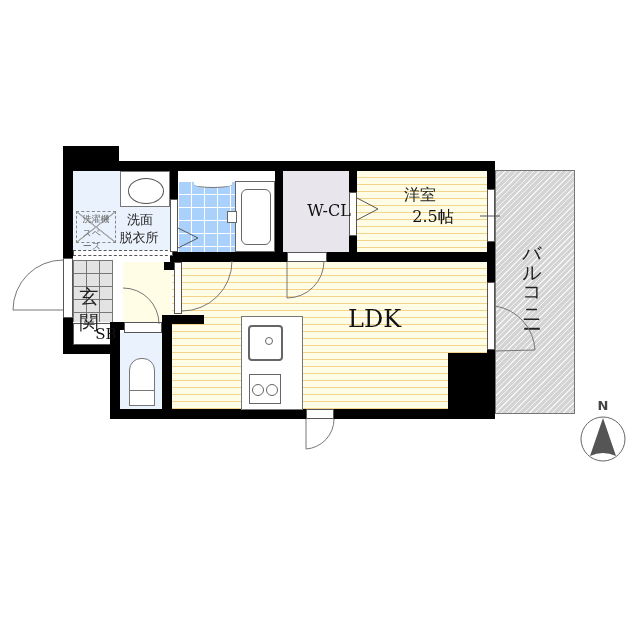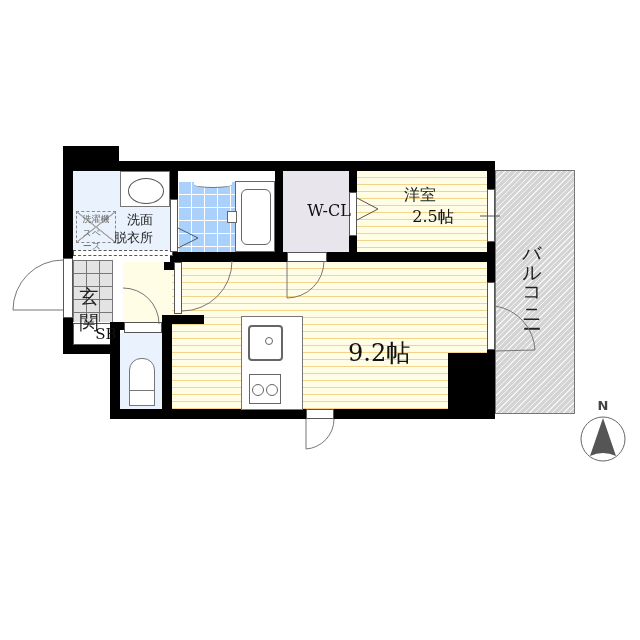--- a/index.html
+++ b/index.html
@@ -101,39 +101,39 @@
     </g>
   </svg>
 
   <div class="fixture" style="left:120px;top:171px;width:50px;height:36px;"></div>
   <div class="abs" style="left:128px;top:178px;width:34px;height:24px;border:1px solid #555;border-radius:50%;background:#fff;"></div>
 
   <div class="abs" style="left:76px;top:211px;width:40px;height:32px;border:1px dashed #888;box-sizing:border-box;background:linear-gradient(to top right, transparent 48%, #aaa 49%, #aaa 51%, transparent 52%), linear-gradient(to bottom right, transparent 48%, #aaa 49%, #aaa 51%, transparent 52%);"></div>
   <div class="abs jp" style="left:76px;top:213px;width:40px;text-align:center;font-size:9px;color:#666;">洗濯機</div>
   <div class="abs jp" style="left:76px;top:227px;width:25px;text-align:right;font-size:9px;color:#666;">スペース</div>
   <div class="abs jp" style="left:120px;top:211px;width:40px;font-size:13px;text-align:center;">洗面</div>
-  <div class="abs jp" style="left:114px;top:229px;width:50px;font-size:13px;text-align:left;">脱衣所</div>
+  <div class="abs jp" style="left:114px;top:229px;width:50px;font-size:13px;text-align:center;">脱衣所</div>
 
   <div class="abs" style="left:241px;top:189px;width:28px;height:54px;border:1px solid #666;border-radius:6px;background:#fff;"></div>
   <div class="abs" style="left:227px;top:211px;width:8px;height:10px;border:1px solid #666;background:#fff;"></div>
   <div class="abs" style="left:194px;top:181px;width:38px;height:6px;border-bottom:1px solid #777;border-radius:0 0 50% 50%;background:#fff;"></div>
 
   <div class="abs serif" style="left:283px;top:201px;width:66px;text-align:center;font-size:16px;">W-CL</div>
 
   <div class="abs jp" style="left:390px;top:185px;width:60px;text-align:center;font-size:16px;">洋室</div>
   <div class="abs serif" style="left:390px;top:207px;width:60px;text-align:center;font-size:16px;">2.5帖</div>
 
   <div class="fixture" style="left:241px;top:316px;width:62px;height:94px;"></div>
   <div class="abs" style="left:248px;top:325px;width:35px;height:36px;border:2px solid #666;border-radius:4px;box-sizing:border-box;background:#fff;"></div>
   <div class="abs" style="left:265px;top:337px;width:6px;height:6px;border:1px solid #666;border-radius:50%;"></div>
   <div class="abs" style="left:249px;top:374px;width:32px;height:30px;border:1px solid #666;box-sizing:border-box;background:#fff;"></div>
   <div class="abs" style="left:252px;top:384px;width:10px;height:10px;border:1px solid #666;border-radius:50%;"></div>
   <div class="abs" style="left:266px;top:384px;width:10px;height:10px;border:1px solid #666;border-radius:50%;"></div>
 
-  <div class="abs serif" style="left:335px;top:337px;width:90px;font-size:24px;">9.2帖</div>
+  <div class="abs serif" style="left:335px;top:305px;width:80px;font-size:24px;">LDK</div>
 
   <div class="abs jp" style="left:73px;top:284px;width:32px;text-align:center;font-size:19px;">玄関</div>
   <div class="abs serif" style="left:73px;top:325px;width:40px;text-align:center;font-size:15px;">SB</div>
 
   <div class="abs" style="left:129px;top:358px;width:26px;height:46px;">
     <div style="position:absolute;left:0;top:0;width:24px;height:32px;border:1px solid #777;border-radius:12px 12px 2px 2px;background:#fff;"></div>
     <div style="position:absolute;left:0;top:32px;width:24px;height:14px;border:1px solid #777;background:#fff;"></div>
   </div>
 
 

